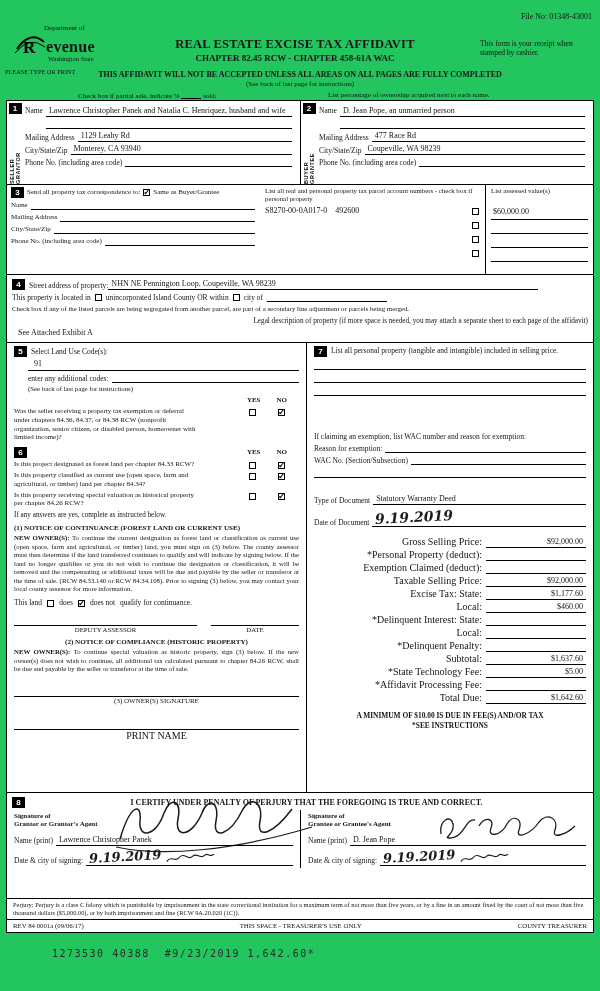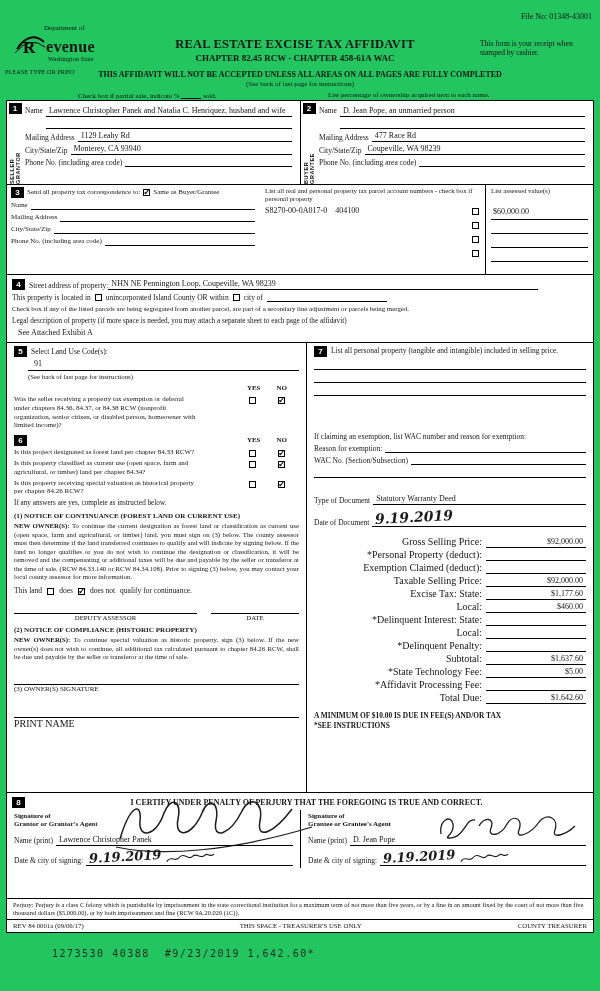--- a/index.html
+++ b/index.html
@@ -53,42 +53,42 @@
   .prow{display:flex;align-items:center;height:13px;margin-top:1px;}
   .parcel-num{white-space:pre;font-size:8px;flex:1;}
   .s3c{flex:1;border-left:1px solid #000;padding:2px 5px;display:flex;flex-direction:column;}
   .s3c-head{font-size:6.8px;margin-bottom:11px;}
   .arow{border-bottom:1px solid #000;height:13px;font-size:8px;padding:0 2px;margin-top:1px;}
   
   .sec4{height:68px;border-bottom:1px solid #000;padding:2px 5px;display:flex;flex-direction:column;}
   .s4row{display:flex;align-items:flex-end;margin-top:2px;font-size:7.5px;}
   .s4inline{margin-top:3px;font-size:7.5px;display:flex;align-items:center;gap:4px;flex-wrap:nowrap;}
   .seg{font-size:6.9px;margin-top:3px;}
-  .legal-lbl{font-size:7.2px;margin-top:3px;}
+  .legal-lbl{font-size:7.2px;margin-top:3px;text-align:right;}
   .legal-val{font-size:8px;margin:2px 0 0 6px;}
   
   .sec57{display:flex;height:450px;border-bottom:1px solid #000;}
   .leftcol{width:300px;border-right:1px solid #000;padding:3px 7px;display:flex;flex-direction:column;position:relative;}
   .rightcol{flex:1;padding:3px 7px;display:flex;flex-direction:column;position:relative;}
   .inlinehead{display:flex;align-items:center;gap:4px;}
   .code-line{border-bottom:1px solid #000;margin:2px 0 0 14px;font-size:8px;height:12px;padding-left:6px;}
   .tiny{font-size:6.8px;}
   .ynh{display:flex;justify-content:flex-end;gap:16px;padding-right:12px;font-size:7px;font-weight:bold;margin-top:3px;}
   .qrow{display:flex;margin-top:2px;gap:40px;}
   .qtext{flex:1;font-size:7px;padding-right:4px;}
   .qcells{width:58px;display:flex;justify-content:space-between;padding:2px 14px 0 8px;align-items:flex-start;}
   .notice-title{font-size:7.1px;font-weight:bold;margin-top:4px;}
   .notice-body{font-size:6.8px;text-align:justify;margin-top:1px;}
   .thisland{display:flex;align-items:center;gap:5px;margin-top:5px;font-size:7.5px;}
   .sigline{border-bottom:1px solid #000;height:12px;}
   .deprow{display:flex;gap:14px;margin-top:6px;}
   .deprow .a{flex:1;} .deprow .d{width:88px;}
   .deplbls{display:flex;gap:14px;font-size:6.8px;text-align:center;}
   .deplbls .a{flex:1;} .deplbls .d{width:88px;}
-  .ctr{}
+  .ctr{text-align:center;}
   .rule{border-bottom:1px solid #000;height:13px;}
   .feerow{display:flex;justify-content:flex-end;align-items:flex-end;height:13px;}
   .feelbl{font-size:10px;padding-right:4px;}
   .feeval{width:100px;border-bottom:1px solid #000;text-align:right;font-size:8px;padding:0 3px;min-height:10px;margin-top:10px;}
   .hand{font-family:"DejaVu Serif",serif;font-style:italic;font-weight:bold;display:inline-block;transform:rotate(-3deg);color:#1b1b1b;}
   
   .sec8{height:105px;position:relative;}
   .certrow{display:flex;align-items:center;padding:4px 5px 0 5px;}
   .certify{flex:1;text-align:center;font-weight:bold;font-size:8px;}
   .sigcols{display:flex;margin-top:2px;}
@@ -219,21 +219,21 @@
           <span class="fill"></span>
         </div>
         <div class="frow">
           <span class="lbl">Phone No. (including area code)</span>
           <span class="fill"></span>
         </div>
       </div>
       <div class="s3b">
         <div class="s3b-head">List all real and personal property tax parcel account numbers - check box if personal property</div>
         <div class="prow">
-          <span class="parcel-num">S8270-00-0A017-0    404100</span>
+          <span class="parcel-num">S8270-00-0A017-0    492600</span>
           <span class="cb"></span>
         </div>
         <div class="prow">
           <span class="parcel-num"></span>
           <span class="cb"></span>
         </div>
         <div class="prow">
           <span class="parcel-num"></span>
           <span class="cb"></span>
         </div>
@@ -271,20 +271,24 @@
     </div>
 
     <div class="sec57">
 
       <div class="leftcol">
         <div class="inlinehead">
           <span class="numbox">5</span>
           <span>Select Land Use Code(s):</span>
         </div>
         <div class="code-line">91</div>
+        <div class="frow" style="margin-left:14px;">
+          <span class="lbl">enter any additional codes:</span>
+          <span class="fill"></span>
+        </div>
         <div class="tiny" style="margin:2px 0 0 14px;">(See back of last page for instructions)</div>
         <div class="ynh">
           <span>YES</span>
           <span>NO</span>
         </div>
         <div class="qrow">
           <span class="qtext">Was the seller receiving a property tax exemption or deferral under chapters 84.36, 84.37, or 84.38 RCW (nonprofit organization, senior citizen, or disabled person, homeowner with limited income)?</span>
           <span class="qcells">
             <span class="cb"></span>
             <span class="cb checked"></span>

